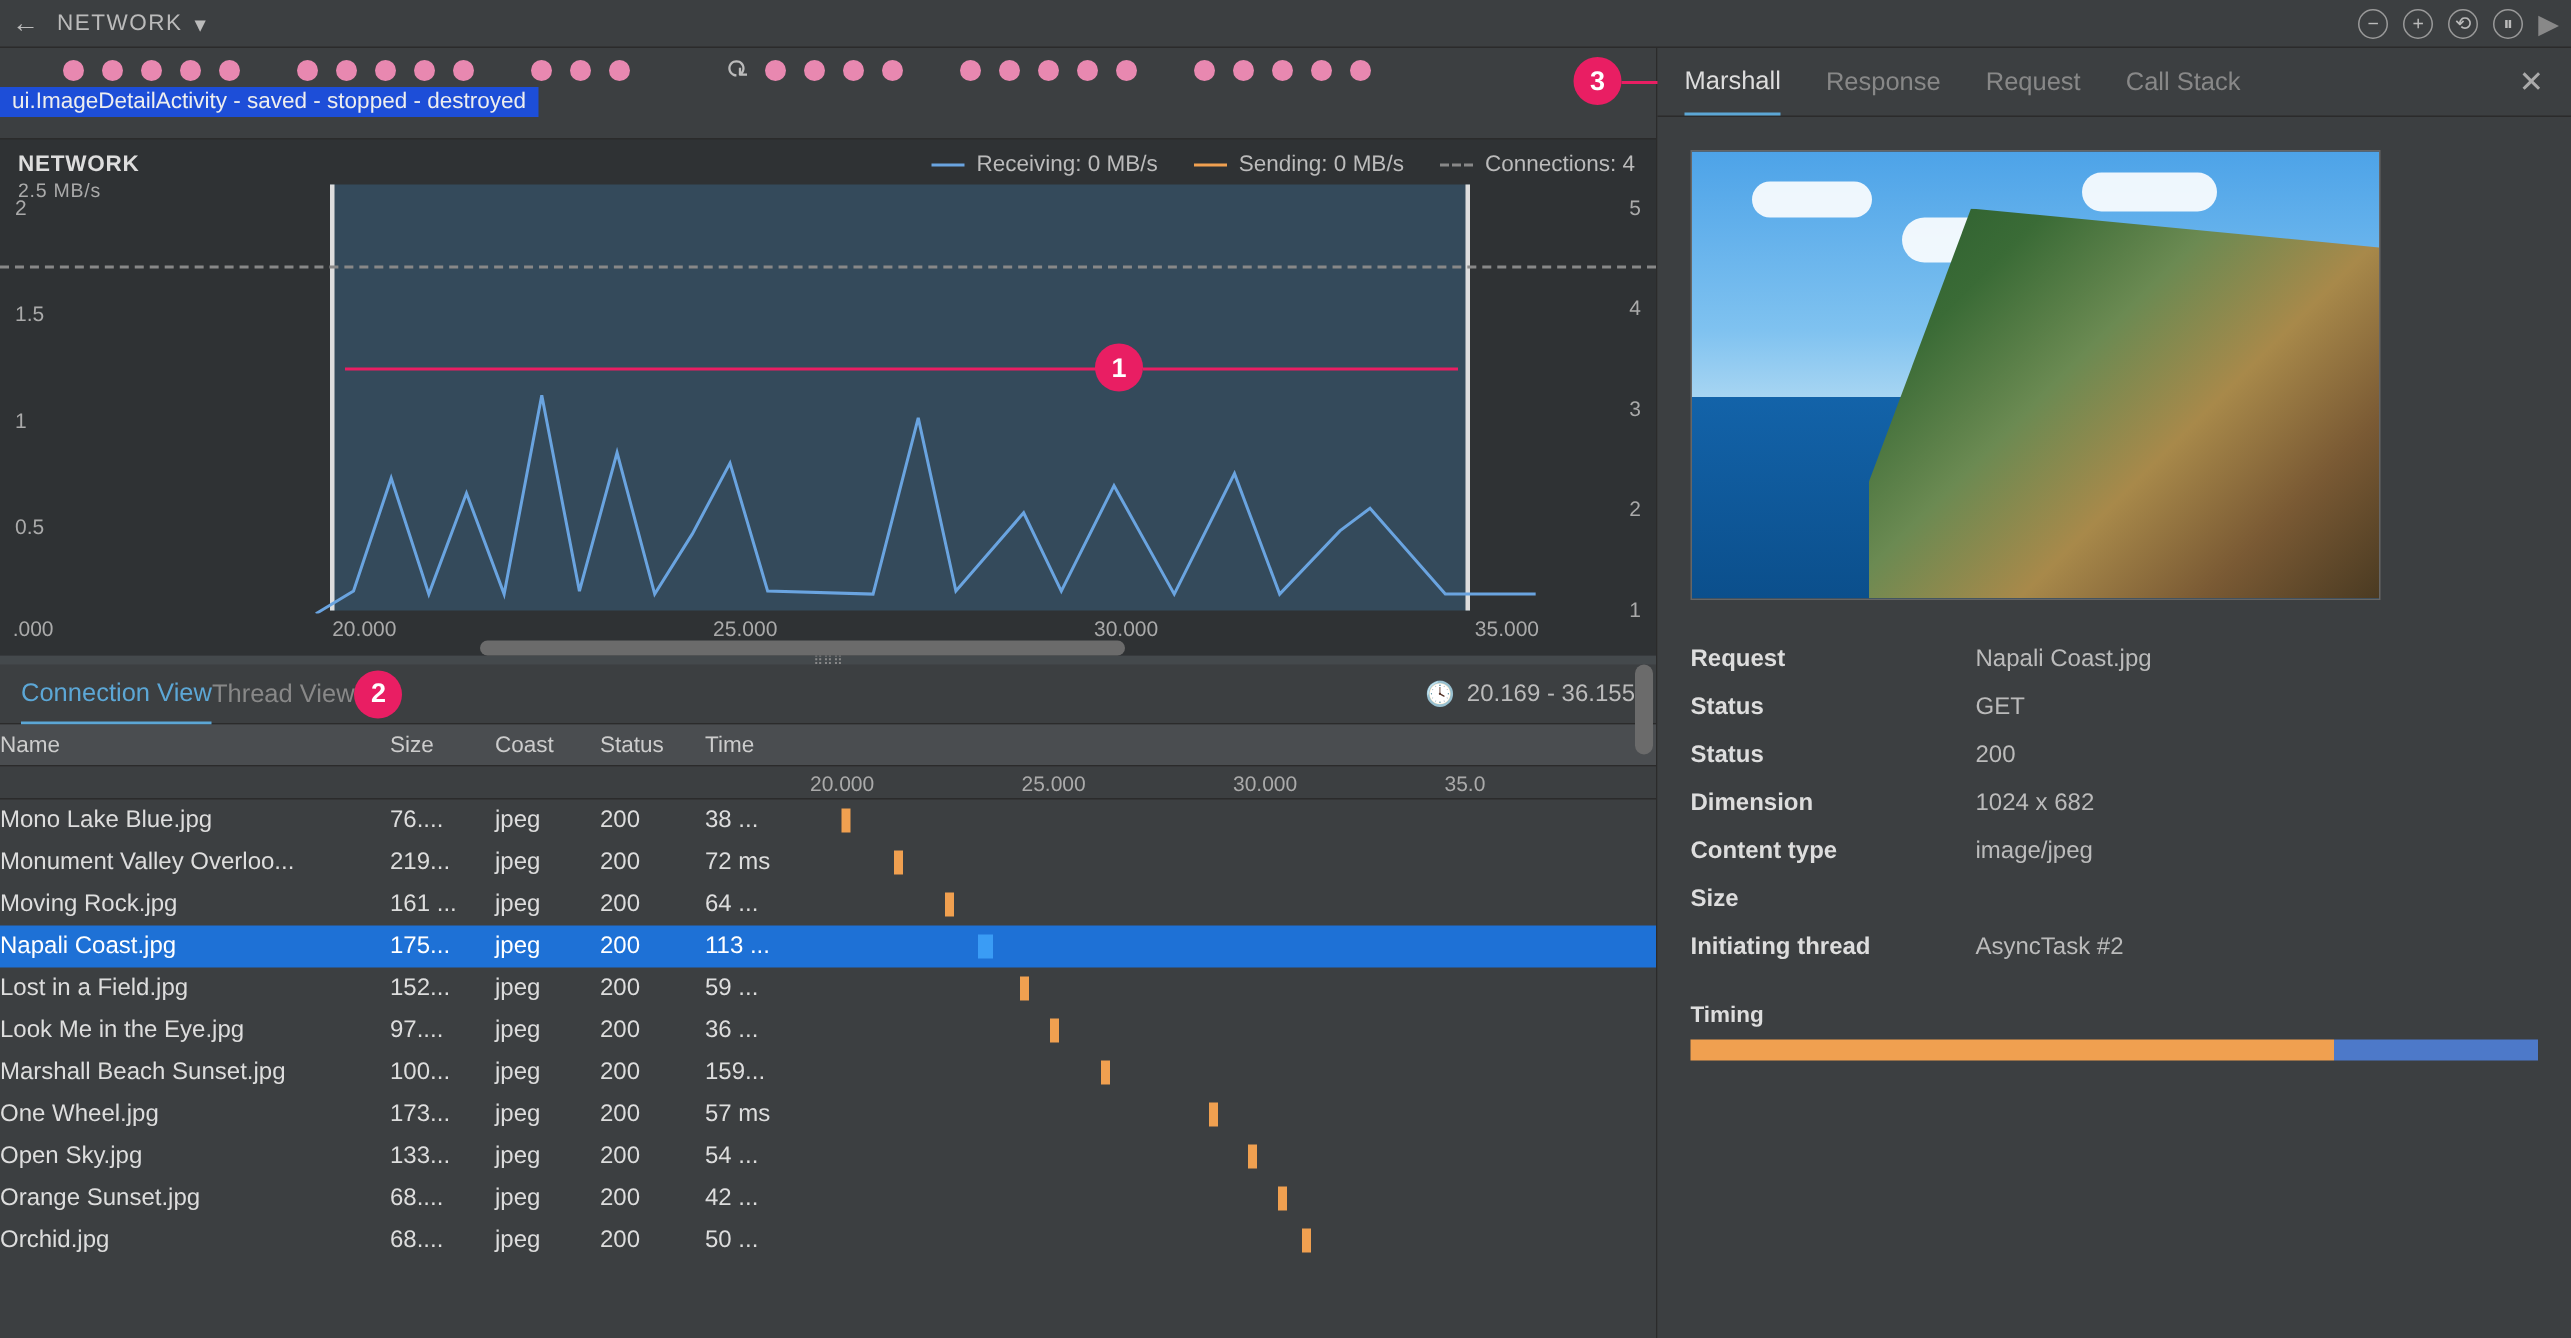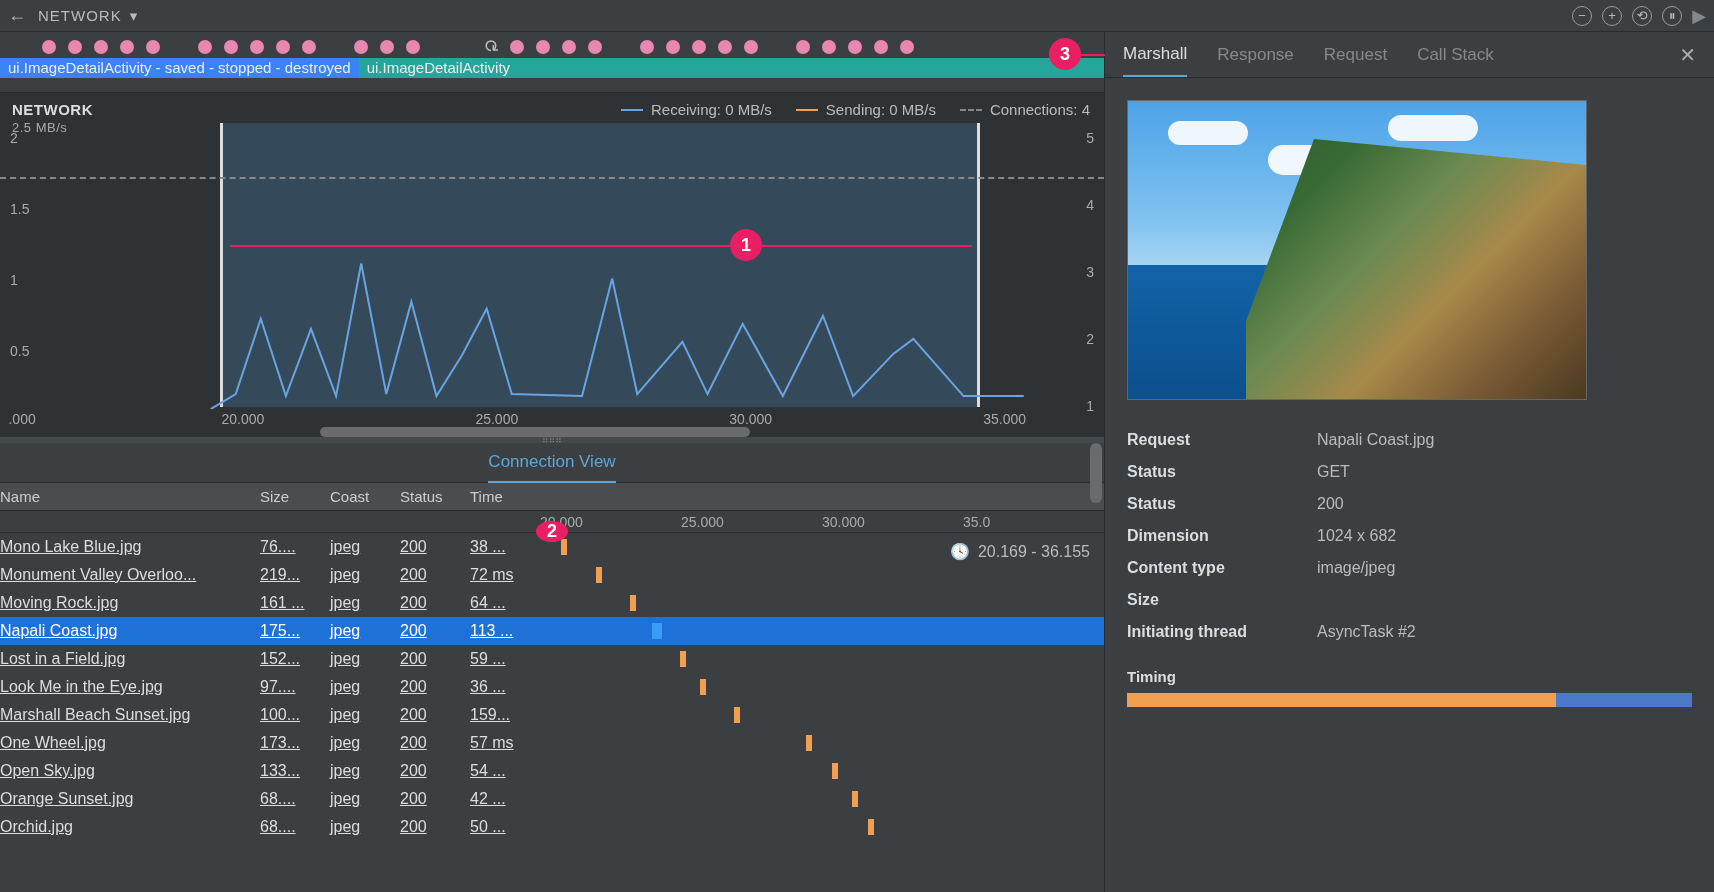--- a/index.html
+++ b/index.html
@@ -25,21 +25,21 @@
   .top-bar .tool-icon { width: 20px; height: 20px; border: 1.5px solid #9a9a9a; border-radius: 50%; margin-left: 10px; display:flex; align-items:center; justify-content:center; font-size:13px; color:#bbb; cursor:pointer;}
   .body { display: flex; flex: 1; min-height: 0; }
   .left { flex: 1; min-width: 0; display: flex; flex-direction: column; border-right: 1px solid #2b2b2b; }
   .right { width: 609px; display: flex; flex-direction: column; background: #3c3f41; }
   
   .events-row { height: 26px; position: relative; background: #3c3f41; }
   .dot { position:absolute; top:8px; width:14px; height:14px; border-radius:50%; background:#e888b0; }
   .rot-icon { position:absolute; top:4px; color:#bbb; font-size:18px; transform: rotate(45deg); }
   
   .activity-strip { height: 34px; display:flex; align-items:flex-start; font-size:15px; color:#bbb; }
-  .activity-left { background:#3b82f6; color:#eee; padding: 0 8px; height:20px; line-height:20px; white-space:nowrap; }
+  .activity-left { background:#1d4ed8; color:#eee; padding: 0 8px; height:20px; line-height:20px; white-space:nowrap; }
   .activity-right { background:#26a69a; color:#eee; padding:0 8px; height:20px; line-height:20px; flex:1; white-space:nowrap; }
   .hatch { height:12px; background: repeating-linear-gradient(90deg,#6e6e6e 0 8px, #4a4a4a 8px 12px); }
   
   .chart-area { height: 345px; position: relative; background:#2f3234; border-top:1px solid #2b2b2b; }
   .chart-title {
     position:absolute; left:12px; top:8px; font-size:15px; color:#ddd; font-weight:600; letter-spacing:0.5px;
   }
   .chart-legend { position:absolute; right:14px; top:8px; display:flex; gap:24px; font-size:15px; color:#bbb; align-items:center;}
   .leg-item { display:flex; align-items:center; gap:8px; }
   .leg-line { width:22px; height:0; border-top:2px solid; }
@@ -51,33 +51,33 @@
   .dashline { position:absolute; left:0; right:0; border-top:2px dashed #888; }
   .x-ticks { position:absolute; left:0; right:0; bottom:10px; height:20px; }
   .x-tick { position:absolute; bottom:0; font-size:14px; color:#aaa; transform:translateX(-50%);}
   .badge { width:32px; height:32px; border-radius:50%; background:#e91e63; color:white; display:flex; align-items:center; justify-content:center; font-size:18px; font-weight:bold; position:absolute; z-index:20;}
   .badge-line { position:absolute; height:2px; background:#e91e63; z-index:19;}
   .chart-svg { position:absolute; left:60px; right:40px; top:30px; bottom:30px; }
   .hscroll { position:absolute; bottom:0; left:320px; width:430px; height:10px; background:#6b6b6b; border-radius:5px;}
   .resize-grip { height:6px; background:#44494c; text-align:center; font-size:9px; color:#888; line-height:6px;}
   
   .bottom { flex:1; min-height:0; display:flex; flex-direction:column;}
-  .bottom-tabs { height:40px; display:flex; align-items:center; padding:0 14px; border-bottom:1px solid #2b2b2b; flex-direction:column;}
+  .bottom-tabs { height:40px; display:flex; align-items:center; padding:0 14px; border-bottom:1px solid #2b2b2b; }
   .tab { font-size:17px; color:#888; padding: 9px 0; cursor:pointer; }
   .tab.active { color:#5ca7d6; border-bottom:2px solid #5ca7d6; }
   .range-label { margin-left:auto; font-size:16px; color:#bbb; display:flex; align-items:center; gap:8px;}
   .table-head { display:flex; background:#4a4d50; height:28px; align-items:center; font-size:15px; color:#ccc; border-bottom:1px solid #2b2b2b;}
   .col-name{width:260px; }
   .col-size{width:70px; text-align:left;}
   .col-type{width:70px;}
   .col-status{width:70px;}
   .col-time{width:70px;}
   .col-tl{flex:1; padding-left:12px; position:relative;}
   .table-body{flex:1; overflow:hidden;}
-  .row{display:flex; height:28px; align-items:center; font-size:16px; color:#ddd;text-decoration:underline;}
+  .row{display:flex; height:28px; align-items:center; font-size:16px; color:#ddd;}
   .row.selected{background:#1e71d6; color:#fff;}
   .row .col-name{white-space:nowrap; overflow:hidden; text-overflow:ellipsis;}
   .tl-ruler{display:flex; height:22px; align-items:center; font-size:14px; color:#aaa; border-bottom:1px solid #2b2b2b; padding-left:540px;}
   .tl-ruler span{width:160px;}
   .tl-bar{width:6px; height:16px; background:#f0a050;}
   .tl-bar.sel{background:#3a9cf5; width:10px;}
   .vscroll{position:absolute; right:2px; top:0; bottom:0; width:12px;}
   .vscroll-thumb{position:absolute; left:0; right:0; top:0; height:60px; background:#6b6b6b; border-radius:6px;}
   
   .right-tabs { height:46px; display:flex; align-items:center; gap:30px; padding: 0 18px; border-bottom:1px solid #2b2b2b;}
@@ -148,21 +148,20 @@
         <div class="dot" style="left:796px"></div>
         <div class="dot" style="left:822px"></div>
         <div class="dot" style="left:848px"></div>
         <div class="dot" style="left:874px"></div>
         <div class="dot" style="left:900px"></div>
       </div>
 
       <div class="activity-strip" style="flex-direction:column;">
         <div style="display:flex;width:100%;">
           <div class="activity-left">ui.ImageDetailActivity - saved - stopped - destroyed</div>
-          <div class="activity-right"><span>ui.ImageDetailActivity</span></div>
         </div>
         <div class="hatch"></div>
       </div>
 
       <div class="chart-area">
         <div class="chart-title">
           <span>NETWORK</span><br>
           <span style="font-weight:400;font-size:13px;color:#aaa">2.5 MB/s</span>
         </div>
         <div class="chart-legend">

